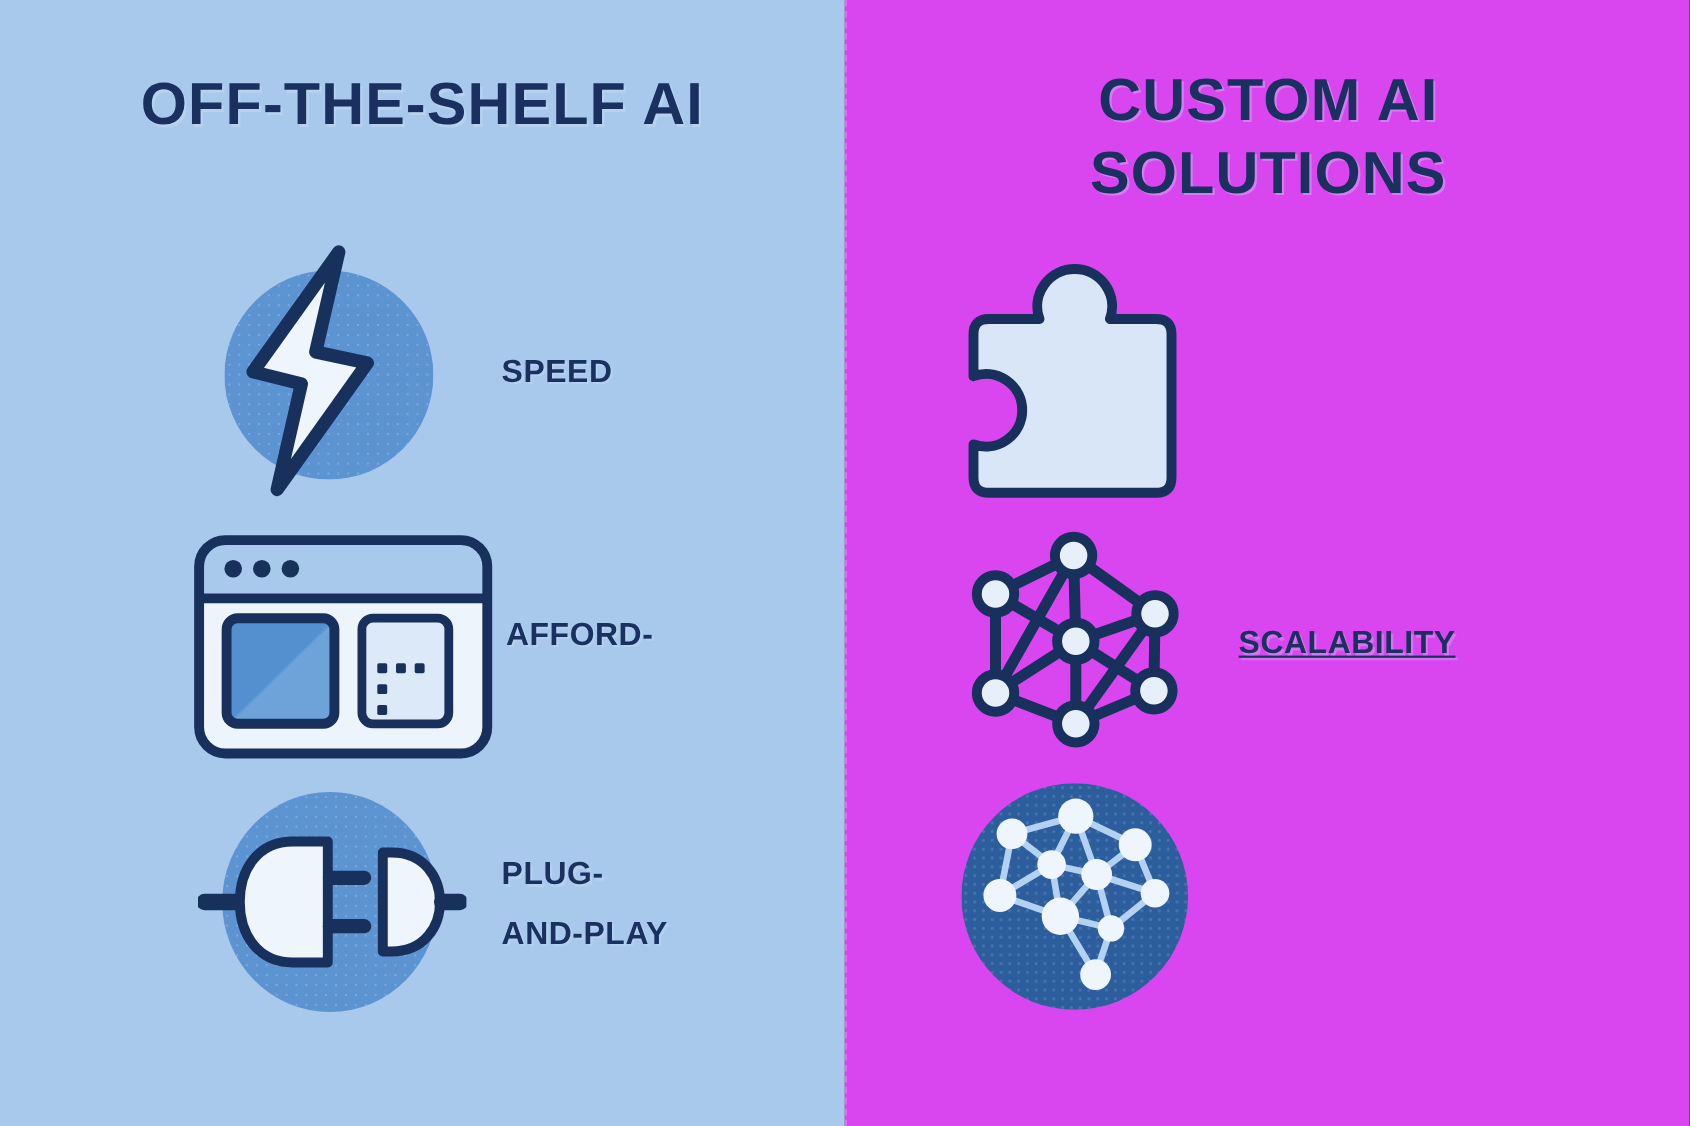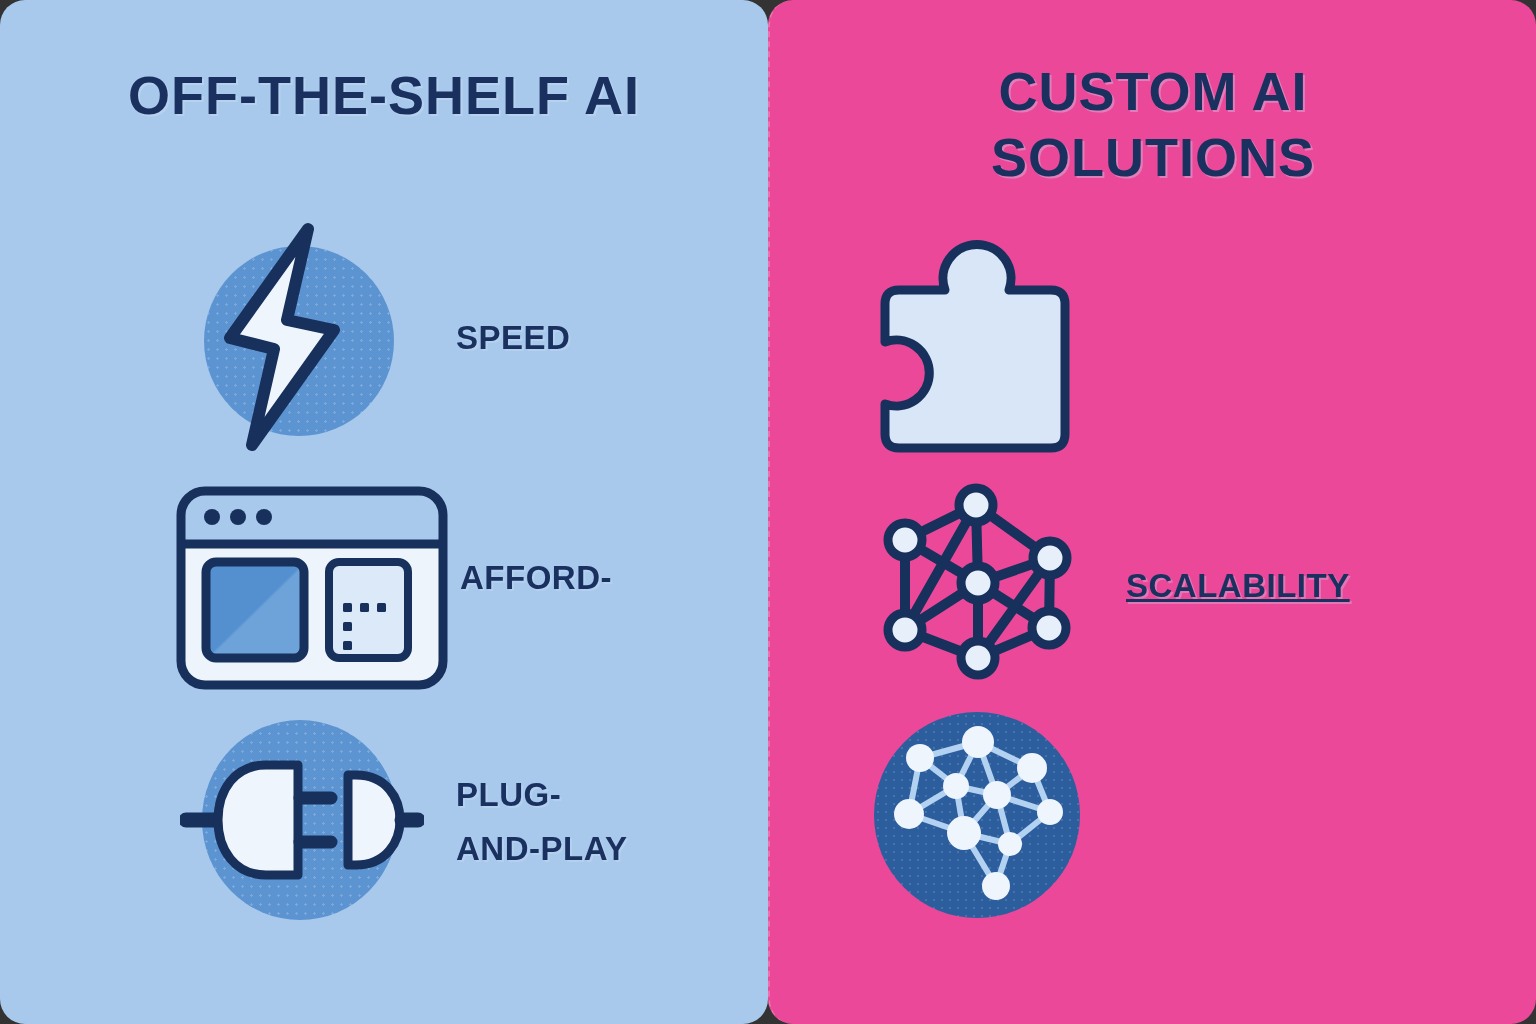--- a/index.html
+++ b/index.html
@@ -1,33 +1,33 @@
 <!DOCTYPE html>
 <html><head>
 <meta charset="utf-8">
 <style>
   html,body{margin:0;padding:0;background:#333;}
   .canvas{
     position:relative;width:1536px;height:1024px;overflow:hidden;
     font-family:"Liberation Sans","DejaVu Sans",sans-serif;
     -webkit-font-smoothing:antialiased;
   }
-  .col{position:absolute;top:0;height:1024px;width:768px;border-radius:25px;}
+  .col{position:absolute;top:0;height:1024px;width:768px;}
   .col-left{left:0;background:#a9c9ec;}
-  .col-right{left:768px;background:#ec4899;border-left:2px dashed rgba(225,238,250,0.25);box-sizing:border-box;}
+  .col-right{left:768px;background:#d946ef;border-left:2px dashed rgba(225,238,250,0.25);box-sizing:border-box;}
   .title{
     position:absolute;left:0;width:100%;margin:0;text-align:center;
     font-size:54px;font-weight:800;letter-spacing:1px;color:#1a3160;
     line-height:66px;text-shadow:2px 2px 0 rgba(205,225,246,0.35);
   }
   .col-left .title{top:62px;}
   .col-right .title{top:58px;}
   .title span{display:block;}
   .label{
-    position:absolute;margin:0;font-size:33px;font-weight:800;letter-spacing:0.5px;
+    position:absolute;margin:0;font-size:29px;font-weight:800;letter-spacing:0.5px;
     color:#1a3160;line-height:55px;text-shadow:2px 2px 0 rgba(205,225,246,0.3);
   }
   .label span{display:block;}
   .accent-circle{
     position:absolute;border-radius:50%;background-color:#5c94d2;
     background-image:radial-gradient(rgba(238,245,253,0.22) 1.2px,transparent 1.4px);
     background-size:9px 9px;
   }
   .brain-circle{
     position:absolute;border-radius:50%;background-color:#2c5e9e;

